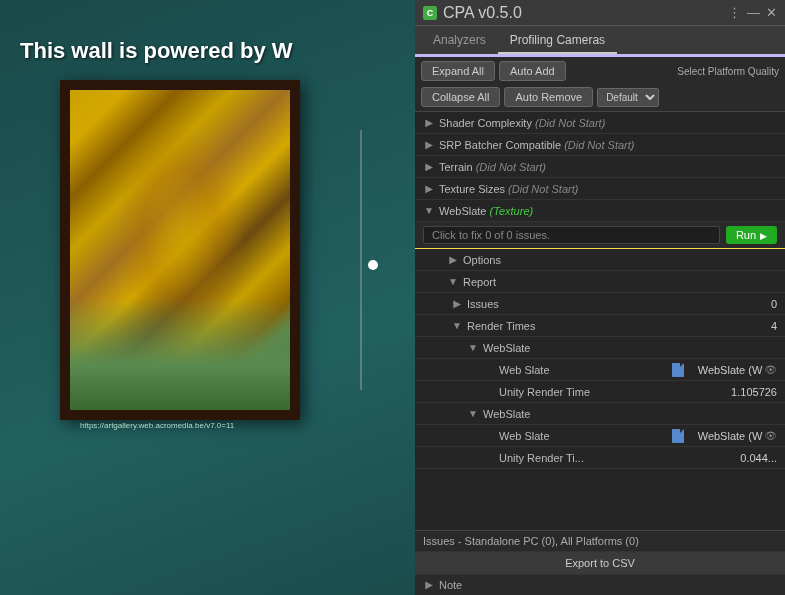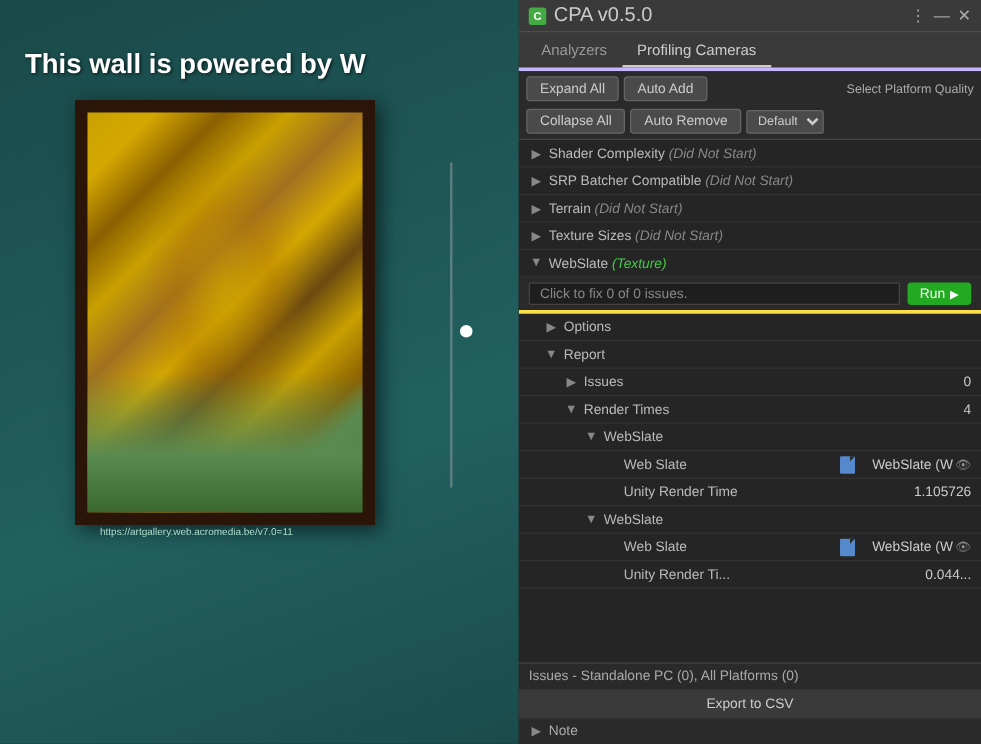--- a/index.html
+++ b/index.html
@@ -198,21 +198,20 @@
       margin-left: auto;
       white-space: nowrap;
     }
     .platform-select {
       font-size: 10px;
       background: #4a4a4a;
       color: #ccc;
       border: 1px solid #666;
       padding: 2px 4px;
       border-radius: 2px;
-      text-align: right;
     }
     .run-all-row {
       width: 100%;
       display: flex;
       justify-content: flex-end;
       padding-right: 2px;
     }
 
     
     .analyzer-list {
@@ -224,21 +223,21 @@
     .analyzer-list::-webkit-scrollbar-track { background: #2a2a2a; }
     .analyzer-list::-webkit-scrollbar-thumb { background: #555; border-radius: 4px; }
 
     .list-item {
       display: flex;
       align-items: center;
       padding: 3px 8px;
       border-bottom: 1px solid #333;
       min-height: 22px;
     }
-    .list-item.indent1 { padding-left: 20px; }
+    .list-item.indent1 { padding-left: 32px; }
     .list-item.indent2 { padding-left: 36px; }
     .list-item.indent3 { padding-left: 52px; }
     .list-item.indent4 { padding-left: 68px; }
 
     .arrow {
       width: 12px;
       height: 12px;
       margin-right: 4px;
       flex-shrink: 0;
       display: inline-block;
@@ -265,21 +264,21 @@
       margin-left: 8px;
       min-width: 20px;
       text-align: right;
     }
 
     .fix-button-row {
       display: flex;
       align-items: center;
       padding: 4px 8px;
       background: #2a2a2a;
-      border-bottom: 3px solid #fde047;
+      border-bottom: 1px solid #fde047;
     }
     .fix-text {
       flex: 1;
       font-size: 11px;
       color: #888;
       background: #1e1e1e;
       border: 1px solid #444;
       padding: 2px 8px;
       border-radius: 2px;
     }

